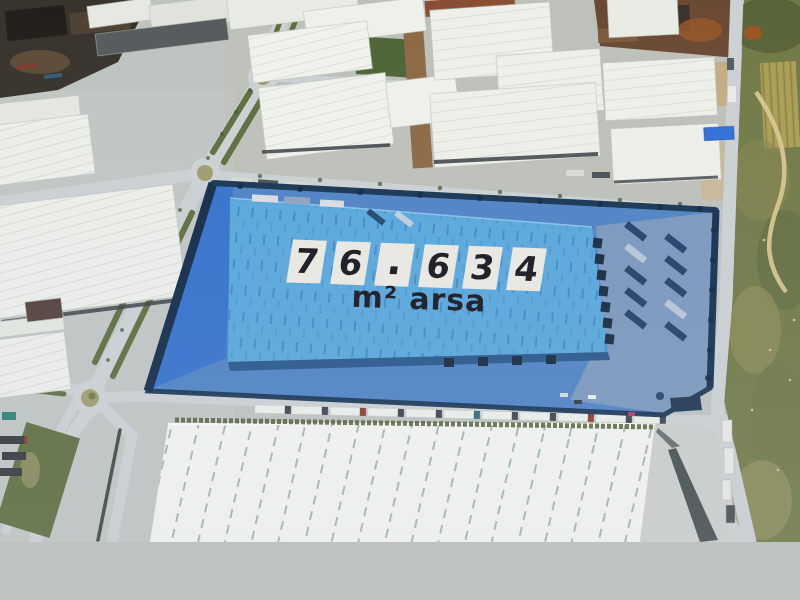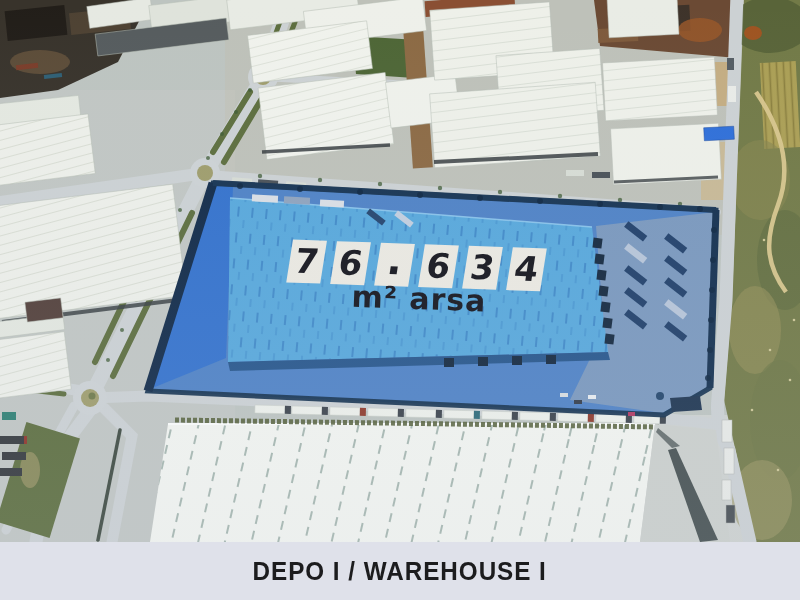--- a/index.html
+++ b/index.html
@@ -369,16 +369,13 @@
         <rect width="34" height="43" fill="#ebe9e1"></rect>
         <text class="digit" x="17" y="33" font-size="34" text-anchor="middle" fill="#15151c">4</text>
       </g>
     </g>
     <text class="unit" x="420" y="309" font-size="30" text-anchor="middle" fill="#16161e">m² arsa</text>
   </g>
 
   <rect x="0" y="0" width="800" height="542" fill="url(#haze)"></rect>
 </svg>
 
-<div class="caption-bar">
-  <span>DEPO I / WAREHOUSE I</span>
 </div>
-</div>
 
 </body></html>

